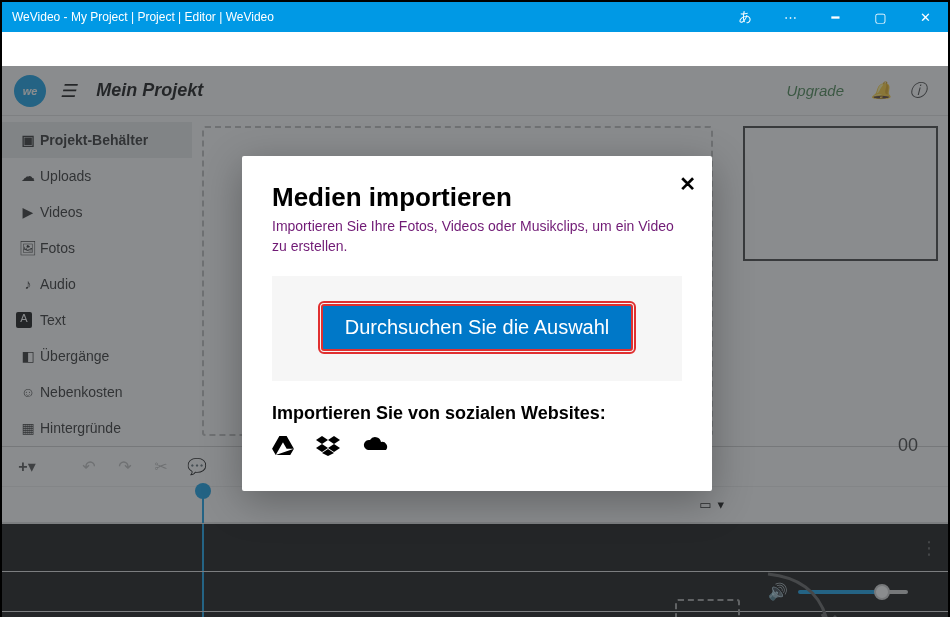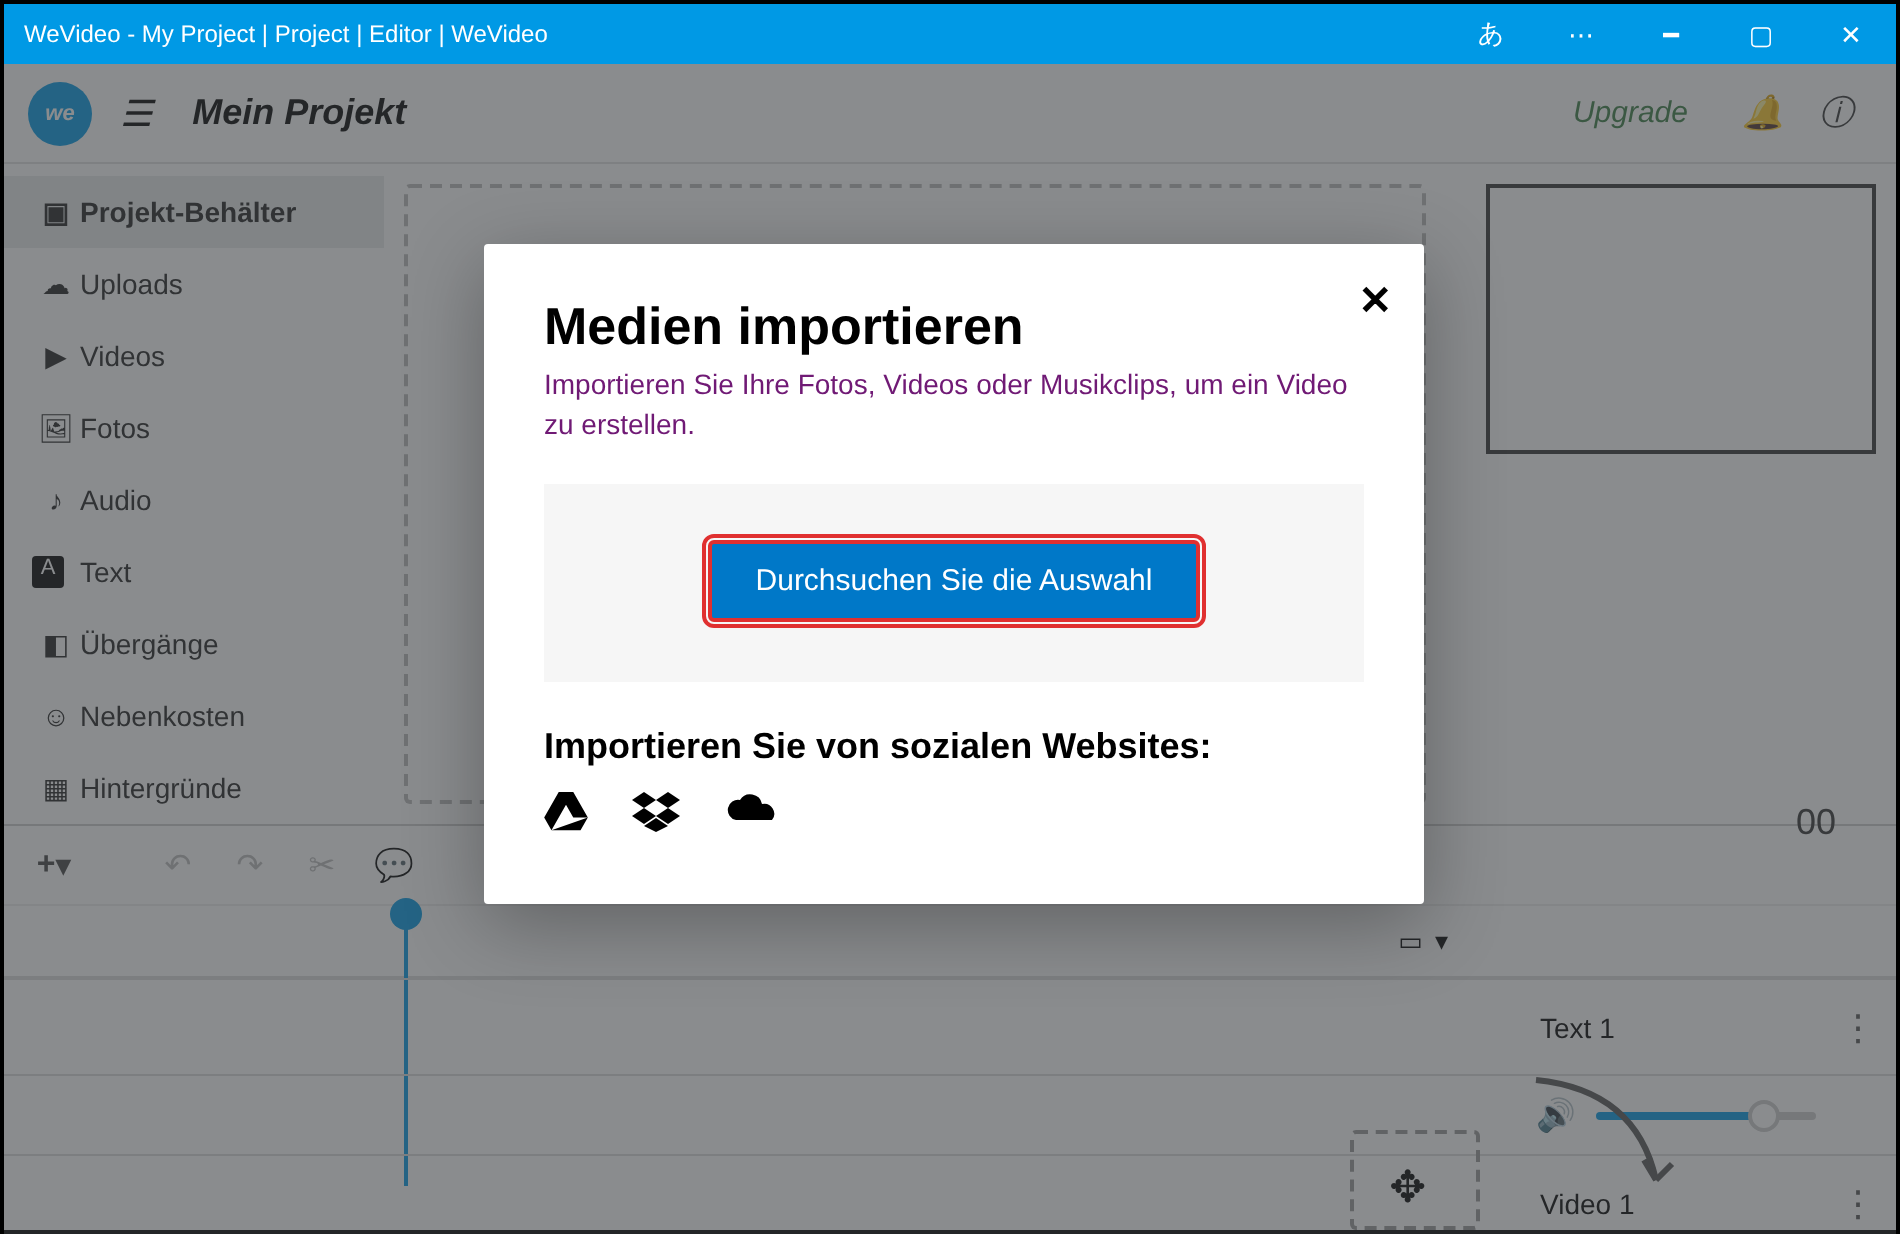--- a/index.html
+++ b/index.html
@@ -1,17 +1,17 @@
 <!DOCTYPE html>
 <html><head>
 <meta charset="utf-8">
 <style>
   * { box-sizing: border-box; margin: 0; padding: 0; font-family: 'Segoe UI', Arial, sans-serif; }
   body { width: 950px; height: 617px; background: #000; position: relative; overflow: hidden; }
-  .window { position: absolute; top: 2px; left: 2px; width: 946px; height: 613px; background: #fff; display: flex; flex-direction: column; }
+  .window { position: absolute; top: 2px; left: 2px; width: 946px; height: 521px; background: #fff; display: flex; flex-direction: column; gap: 34px; }
   .titlebar { height: 30px; background: #0099e5; display: flex; align-items: center; color: #fff; font-size: 12px; }
   .titlebar-title { padding-left: 10px; flex: 1; }
   .titlebar-btn { width: 45px; height: 30px; display: flex; align-items: center; justify-content: center; cursor: pointer; font-size: 13px; }
   .app-body { flex: 1; display: flex; flex-direction: column; position: relative; }
   .app-header { height: 50px; display: flex; align-items: center; padding: 0 12px; border-bottom: 1px solid #e0e0e0; font-style: italic; }
   .logo { width: 32px; height: 32px; border-radius: 50%; background: #0099e5; display: flex; align-items: center; justify-content: center; color: #fff; font-weight: bold; font-size: 11px; }
   .hamburger { margin-left: 14px; margin-right: 20px; font-size: 18px; cursor: pointer; }
   .project-title { font-size: 18px; font-weight: 600; flex: 1; }
   .upgrade-link { color: #3a7d44; font-size: 15px; margin-right: 20px; cursor: pointer; font-weight: 500; }
   .header-icon { width: 36px; display: flex; justify-content: center; font-size: 17px; cursor: pointer; color: #333; }
@@ -41,21 +41,21 @@
   .track-controls { width: 190px; padding-left: 10px; display: flex; align-items: center; gap: 10px; }
   .vol-slider { width: 110px; height: 4px; background: linear-gradient(to right, #0099e5 70%, #ccc 70%); border-radius: 2px; position: relative; }
   .vol-thumb { position: absolute; right: 18px; top: -6px; width: 16px; height: 16px; border-radius: 50%; background: #fff; border: 2px solid #ccc; }
   .overlay { position: absolute; inset: 0; background: rgba(60,64,67,0.6); z-index: 50; }
   .modal { position: absolute; top: 90px; left: 240px; width: 470px; background: #fff; border-radius: 2px; z-index: 60; padding: 26px 30px 30px 30px; box-shadow: 0 10px 40px rgba(0,0,0,0.3); }
   .modal-close { position: absolute; top: 16px; right: 16px; font-size: 20px; cursor: pointer; font-weight: bold; }
   .modal-title { font-size: 26px; font-weight: bold; margin-bottom: 4px; }
   .modal-desc { font-size: 14px; color: #701a75; margin-bottom: 20px; line-height: 1.4; }
   .dropzone-inner { background: #f6f6f6; padding: 28px 20px 30px 20px; text-align: center; }
   .dropzone-text { font-size: 22px; font-weight: bold; color: #111; line-height: 1.35; margin-bottom: 20px; }
-  .browse-btn { display: inline-block; background: #0078c8; color: #fff; font-size: 15px; padding: 10px 22px; border-radius: 3px; cursor: pointer; border: 2px solid #e03030; outline: 2px solid #e03030; outline-offset: 1px; }
+  .browse-btn { display: inline-block; background: #0078c8; color: #fff; font-size: 20px; padding: 10px 22px; border-radius: 3px; cursor: pointer; border: 2px solid #e03030; outline: 2px solid #e03030; outline-offset: 1px; }
   .social-label { font-size: 18px; font-weight: 600; margin-top: 22px; margin-bottom: 12px; }
   .social-icons { display: flex; gap: 22px; font-size: 20px; }
   .move-cursor { position: absolute; right: 235px; bottom: 18px; font-size: 22px; z-index: 40; }
   .arrow-curve { position: absolute; right: 90px; bottom: 20px; z-index: 40; }
   .dashed-box { position: absolute; right: 208px; bottom: 10px; width: 65px; height: 50px; border: 2px dashed #999; border-radius: 3px; z-index: 39; }
 </style>
 </head>
 <body>
 
 <div class="window">

